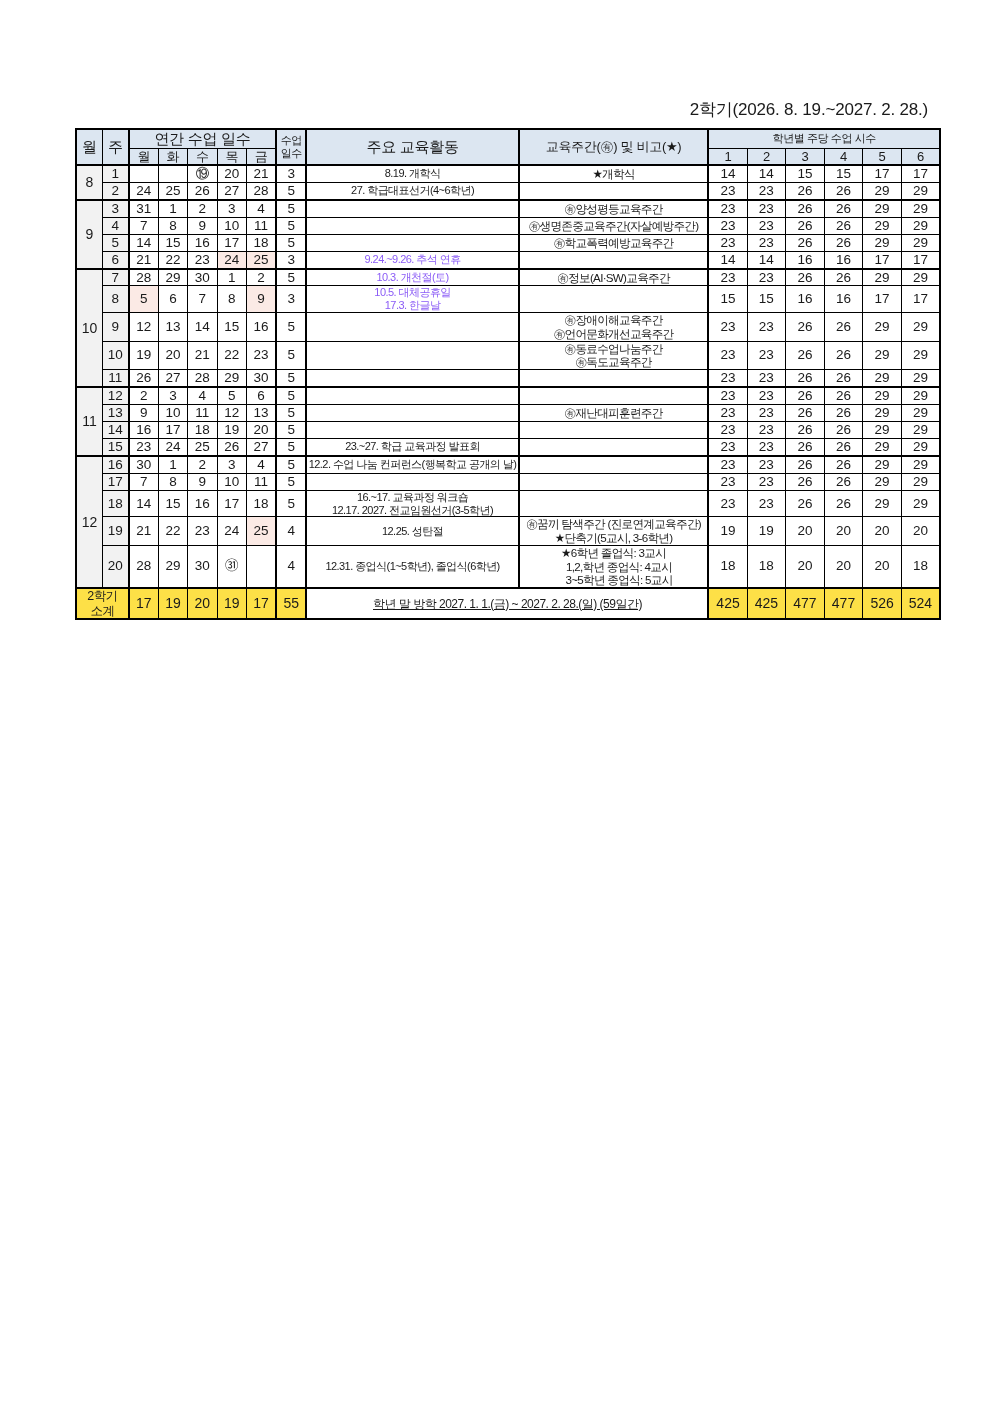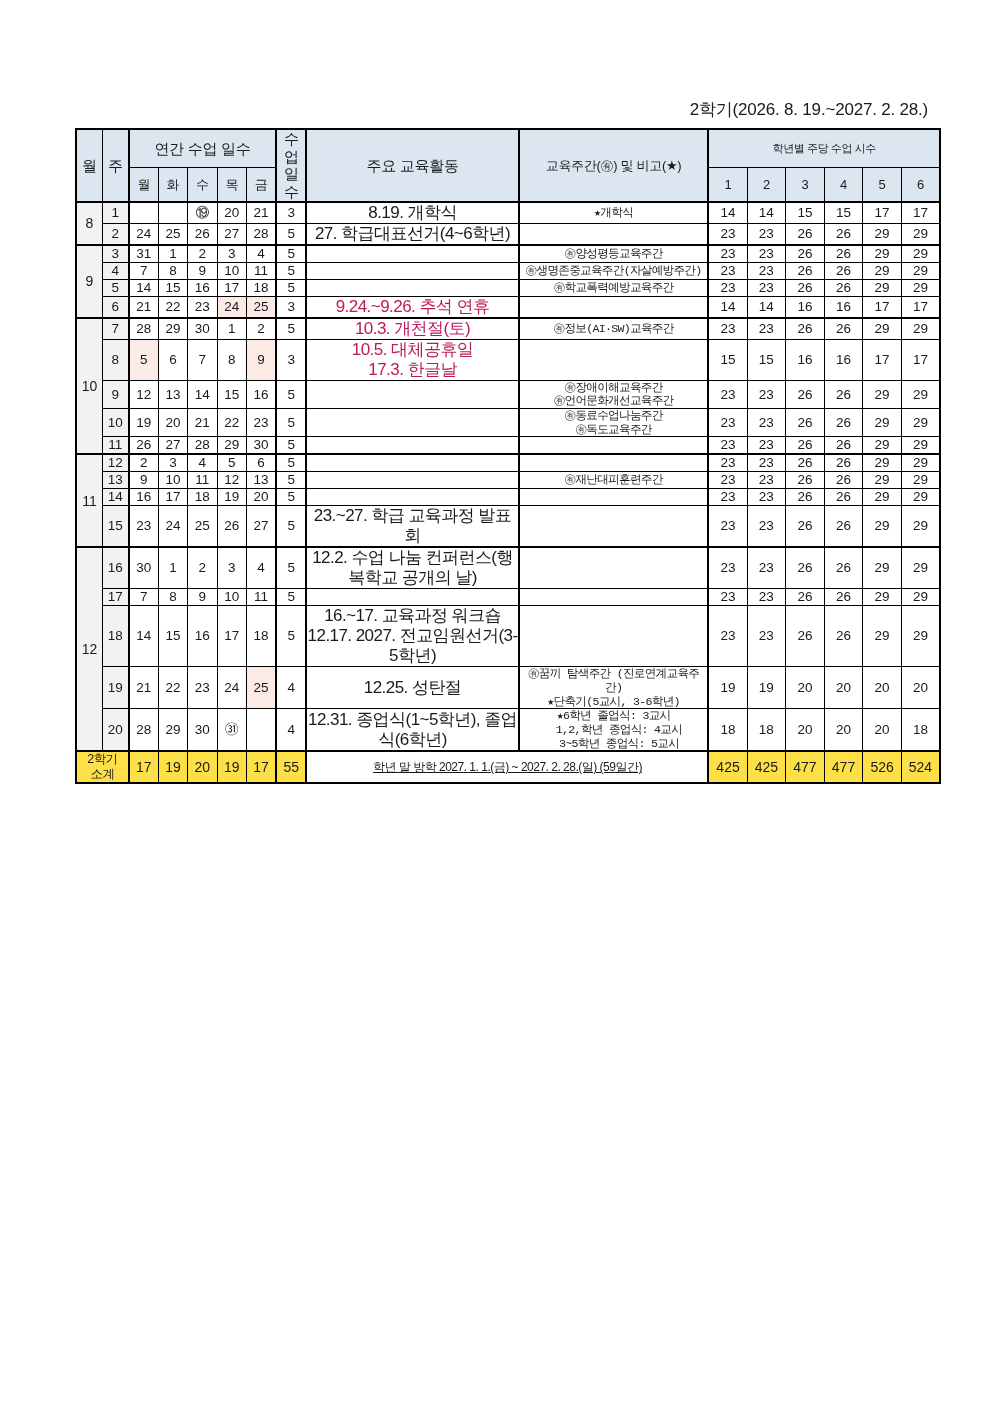--- a/index.html
+++ b/index.html
@@ -41,38 +41,38 @@
   
   .thick-l{border-left:2px solid #000 !important;}
   .thick-r{border-right:2px solid #000 !important;}
   .thick-t{border-top:2px solid #000 !important;}
   .thick-b{border-bottom:2px solid #000 !important;}
 
   thead th{background:#dce6f1;}
   .hdr-big{font-size:15px;letter-spacing:-0.3px;font-weight:normal;}
   .hdr-sm{font-size:13px;letter-spacing:-0.3px;}
   .hdr-tiny{font-size:11px;letter-spacing:-0.4px;}
-  .hdr-2l{font-size:15px;line-height:1.12;letter-spacing:-0.6px;margin-left:11px;}
+  .hdr-2l{font-size:11px;line-height:1.12;letter-spacing:-0.6px;margin-left:11px;}
 
   .c-month{background:#f2f2f2;font-size:14px;}
   .c-week{background:#f2f2f2;font-size:13.5px;}
   .c-day{font-size:13.5px;}
   .c-cnt{font-size:13.5px;}
   .c-holiday{background:#fbeae5;}
 
   .c-act,.c-note{
     text-align:left;
     padding:2px 4px 2px 5px;
     font-size:12px;
     letter-spacing:-0.55px;
     line-height:1.28;
   }
-  .c-act{font-size:17px;}
-  .c-note{font-size:11.6px;letter-spacing:-0.7px;font-family:Liberation Mono, monospace;}
-  .red{color:#be185d;}
+  .c-act{font-size:11px;}
+  .c-note{font-size:11.6px;letter-spacing:-0.7px;}
+  .red{color:#8b5cf6;}
   .c-grade{font-size:13.5px;}
 
   tfoot td{background:#fde047;}
   .foot-lbl{font-size:12.5px;line-height:1.12;letter-spacing:-0.6px;}
   .foot-num{font-size:14px;font-weight:bold;}
   .foot-vac{
     background:#ffffff !important;
     text-align:center;font-size:12px;letter-spacing:-0.5px;text-decoration:underline;
   }
   .foot-tot{font-size:14px;font-weight:bold;}

